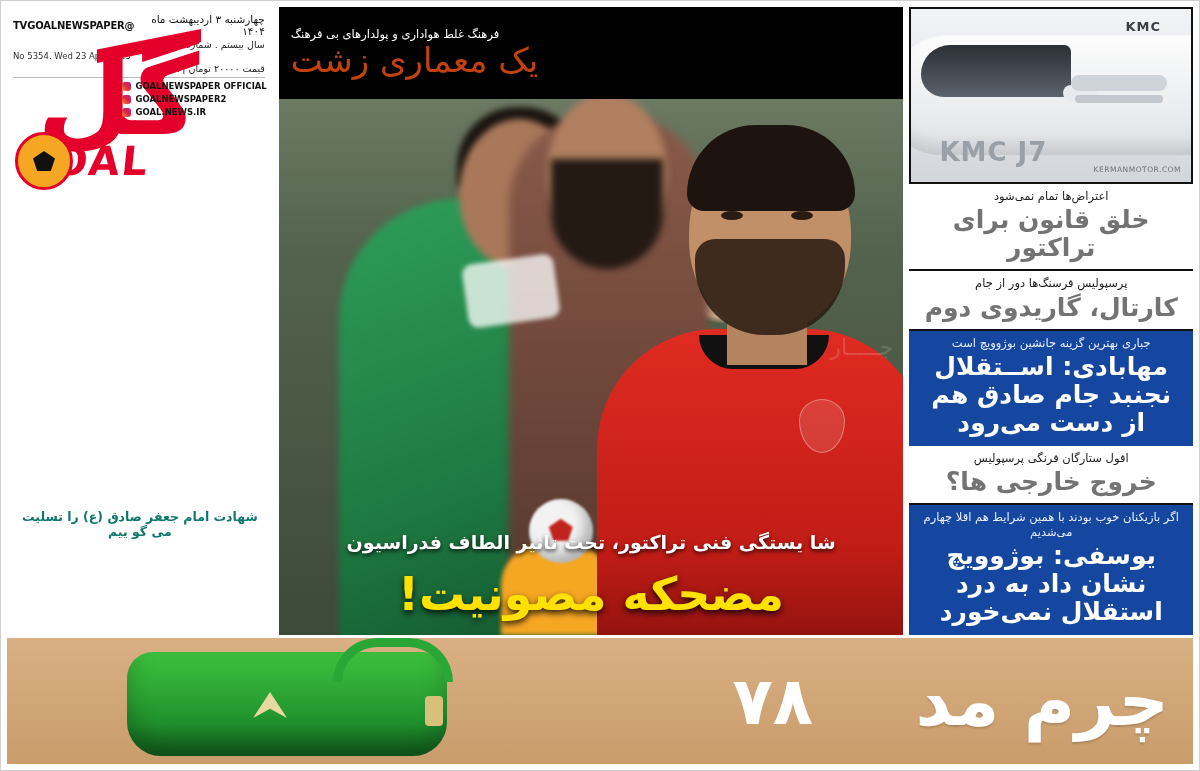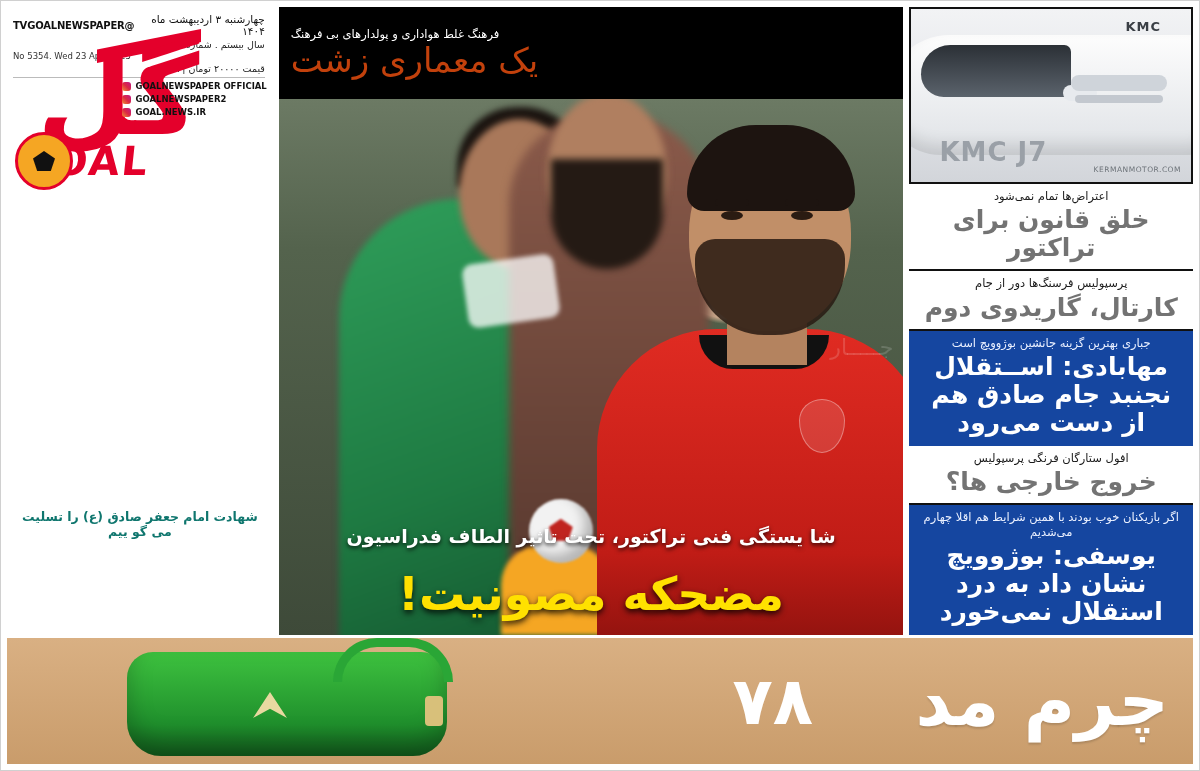--- a/index.html
+++ b/index.html
@@ -323,21 +323,21 @@
   .photo-headline {
     position: absolute;
     left: 0; right: 0; bottom: 18px;
     text-align: center;
     z-index: 6;
     direction: rtl;
   }
   .photo-kicker {
     font-size: 19px; color: #fff; font-weight: bold;
     text-shadow: 0 2px 4px rgba(0,0,0,.8);
-    margin-bottom: 24px;
+    margin-bottom: 18px;
   }
   .photo-title {
     font-size: 46px; color: #ffe100; font-weight: bold;
     line-height: 1;
     text-shadow: 0 3px 6px rgba(0,0,0,.85);
   }
 
   
   .left-col {
     width: 286px;

